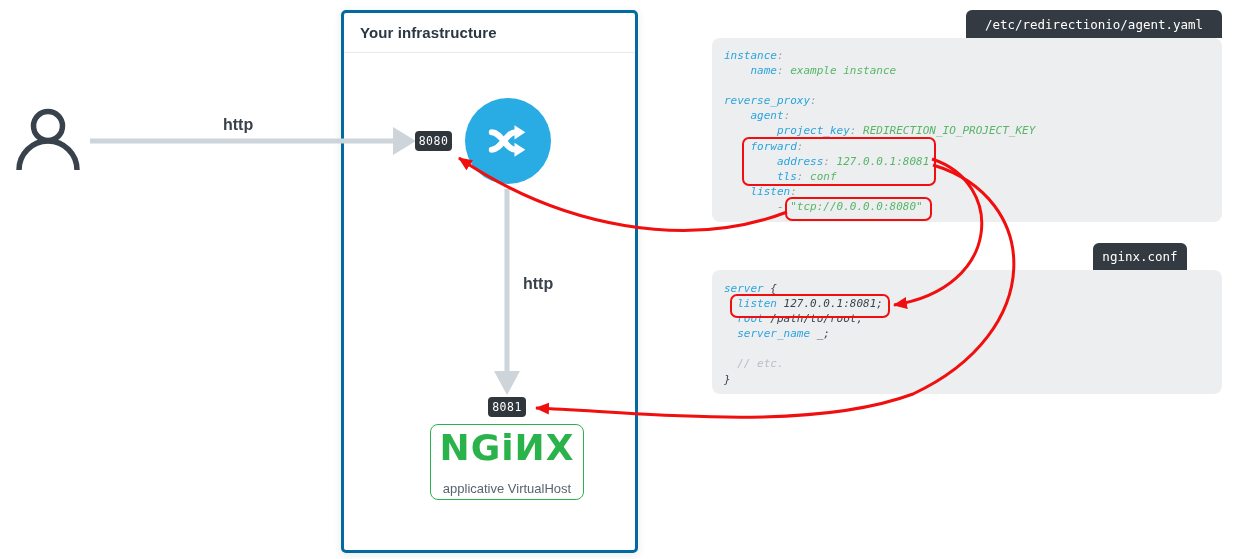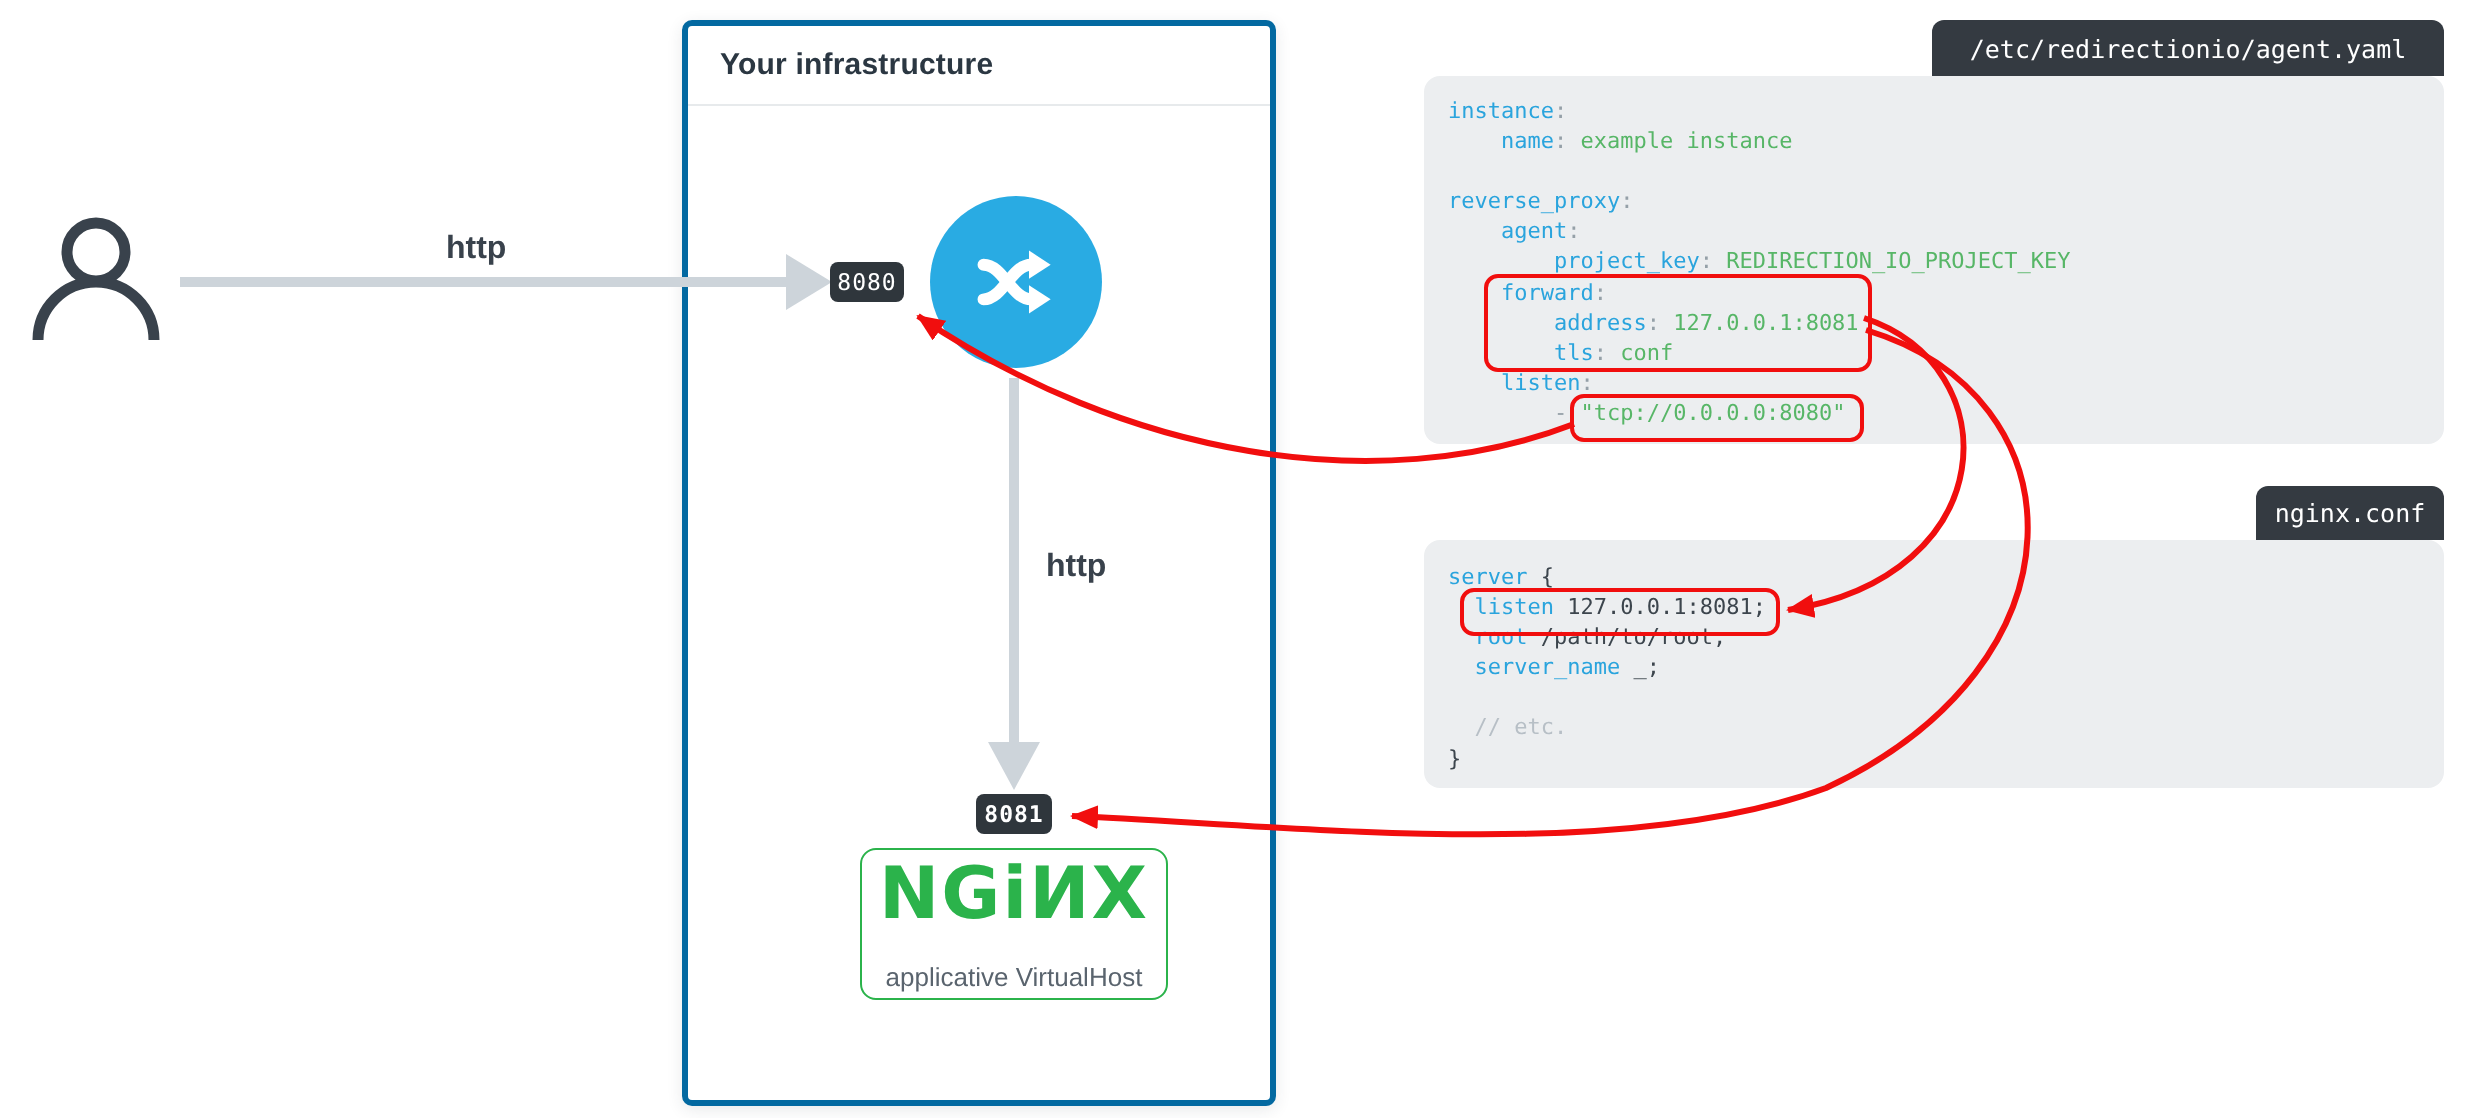--- a/index.html
+++ b/index.html
@@ -56,21 +56,21 @@
   
   .code-tab {
     background:#343a41; color:#ffffff; border-radius:6px 6px 0 0;
     font-family:"DejaVu Sans Mono", monospace; font-size:12.5px;
     display:flex; align-items:center; justify-content:center; z-index:2;
   }
   .code-block {
     background:#eceef0; border-radius:8px; z-index:2;
     font-family:"DejaVu Sans Mono", monospace; font-size:11px; line-height:15.1px;
   }
-  .code-inner { position:absolute; left:12px; top:0; right:4px; }
+  .code-inner { position:absolute; left:12px; top:0; right:4px;font-style:italic; }
   .cl { height:15.1px; white-space:pre; }
   .key { color:#2aa4dd; }
   .val { color:#57b667; }
   .txt { color:#3c454d; }
   .pun { color:#95a0a8; }
   .com { color:#b7bfc6; }
   .ws  { color:#95a0a8; }
 
   
   .red-box {
@@ -115,21 +115,21 @@
   <div class="abs rio-circle">
     <svg width="52" height="52" viewBox="0 0 48 48">
       <path d="M9 16 C18 16 22 32 31 32" fill="none" stroke="#ffffff" stroke-width="5.5" stroke-linecap="round"></path>
       <polygon points="30,25.5 40,32 30,38.5" fill="#ffffff"></polygon>
       <path d="M9 32 C18 32 22 16 31 16" fill="none" stroke="#ffffff" stroke-width="5.5" stroke-linecap="round"></path>
       <polygon points="30,9.5 40,16 30,22.5" fill="#ffffff"></polygon>
     </svg>
   </div>
 
   <div class="abs port-badge" style="left:415px; top:131px; width:37px; height:20px;">8080</div>
-  <div class="abs port-badge" style="left:488px; top:397px; width:38px; height:20px;font-weight:bold;">8081</div>
+  <div class="abs port-badge" style="left:488px; top:397px; width:38px; height:20px;">8081</div>
 
   <div class="abs nginx-box">
     <div class="nginx-logo">NGiИX</div>
     <div class="nginx-caption">applicative VirtualHost</div>
   </div>
 
   <div class="abs code-tab" style="left:966px; top:10px; width:256px; height:28px;">/etc/redirectionio/agent.yaml</div>
   <div class="abs code-block" style="left:712px; top:38px; width:510px; height:184px;">
     <div class="code-inner" style="top:10px;">
       <div class="cl"><span class="key">instance</span><span class="pun">:</span></div>
@@ -139,21 +139,21 @@
       <div class="cl"><span class="ws">    </span><span class="key">agent</span><span class="pun">:</span></div>
       <div class="cl"><span class="ws">        </span><span class="key">project_key</span><span class="pun">:</span><span class="val"> REDIRECTION_IO_PROJECT_KEY</span></div>
       <div class="cl"><span class="ws">    </span><span class="key">forward</span><span class="pun">:</span></div>
       <div class="cl"><span class="ws">        </span><span class="key">address</span><span class="pun">:</span><span class="val"> 127.0.0.1:8081</span></div>
       <div class="cl"><span class="ws">        </span><span class="key">tls</span><span class="pun">:</span><span class="val"> conf</span></div>
       <div class="cl"><span class="ws">    </span><span class="key">listen</span><span class="pun">:</span></div>
       <div class="cl"><span class="ws">        </span><span class="pun">- </span><span class="val">"tcp://0.0.0.0:8080"</span></div>
     </div>
   </div>
 
-  <div class="abs code-tab" style="left:1128px; top:243px; width:94px; height:27px;">nginx.conf</div>
+  <div class="abs code-tab" style="left:1093px; top:243px; width:94px; height:27px;">nginx.conf</div>
   <div class="abs code-block" style="left:712px; top:270px; width:510px; height:124px;">
     <div class="code-inner" style="top:11px;">
       <div class="cl"><span class="key">server</span><span class="txt"> {</span></div>
       <div class="cl"><span class="ws">  </span><span class="key">listen</span><span class="txt"> 127.0.0.1:8081;</span></div>
       <div class="cl"><span class="ws">  </span><span class="key">root</span><span class="txt"> /path/to/root;</span></div>
       <div class="cl"><span class="ws">  </span><span class="key">server_name</span><span class="txt"> _;</span></div>
       <div class="cl"></div>
       <div class="cl"><span class="ws">  </span><span class="com">// etc.</span></div>
       <div class="cl"><span class="txt">}</span></div>
     </div>

